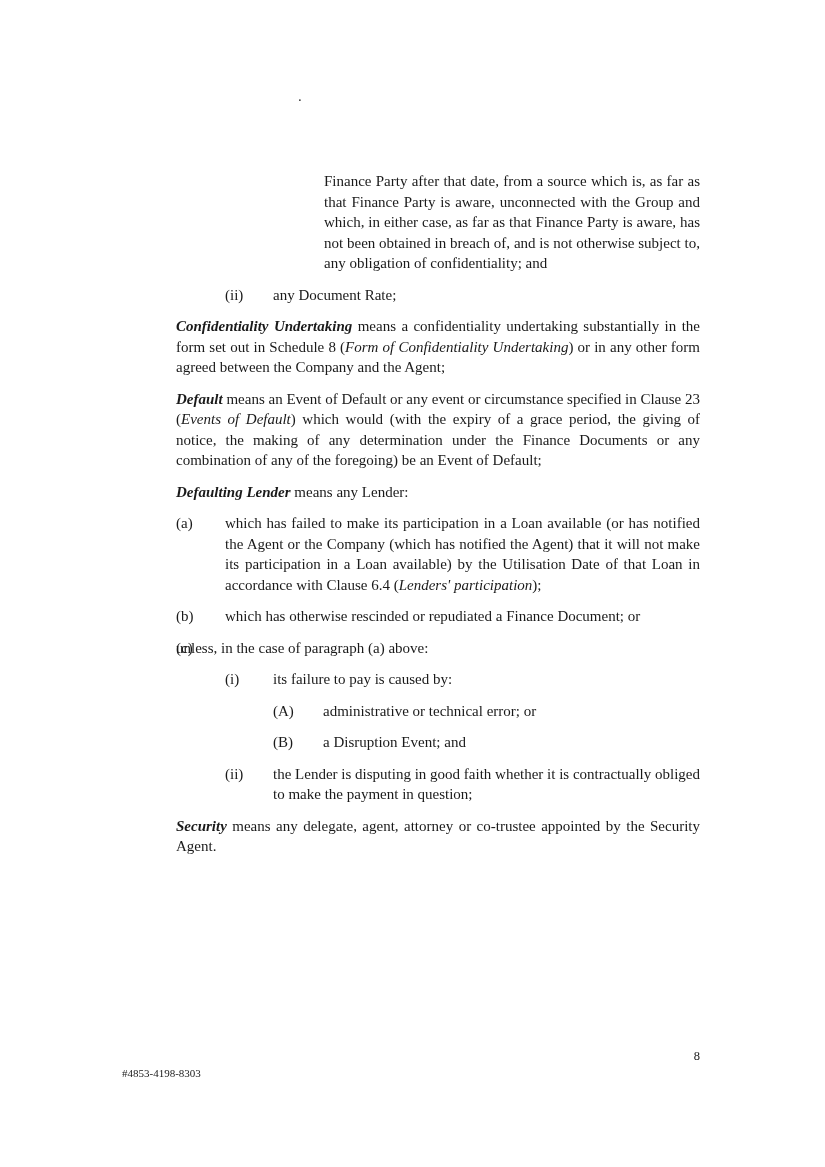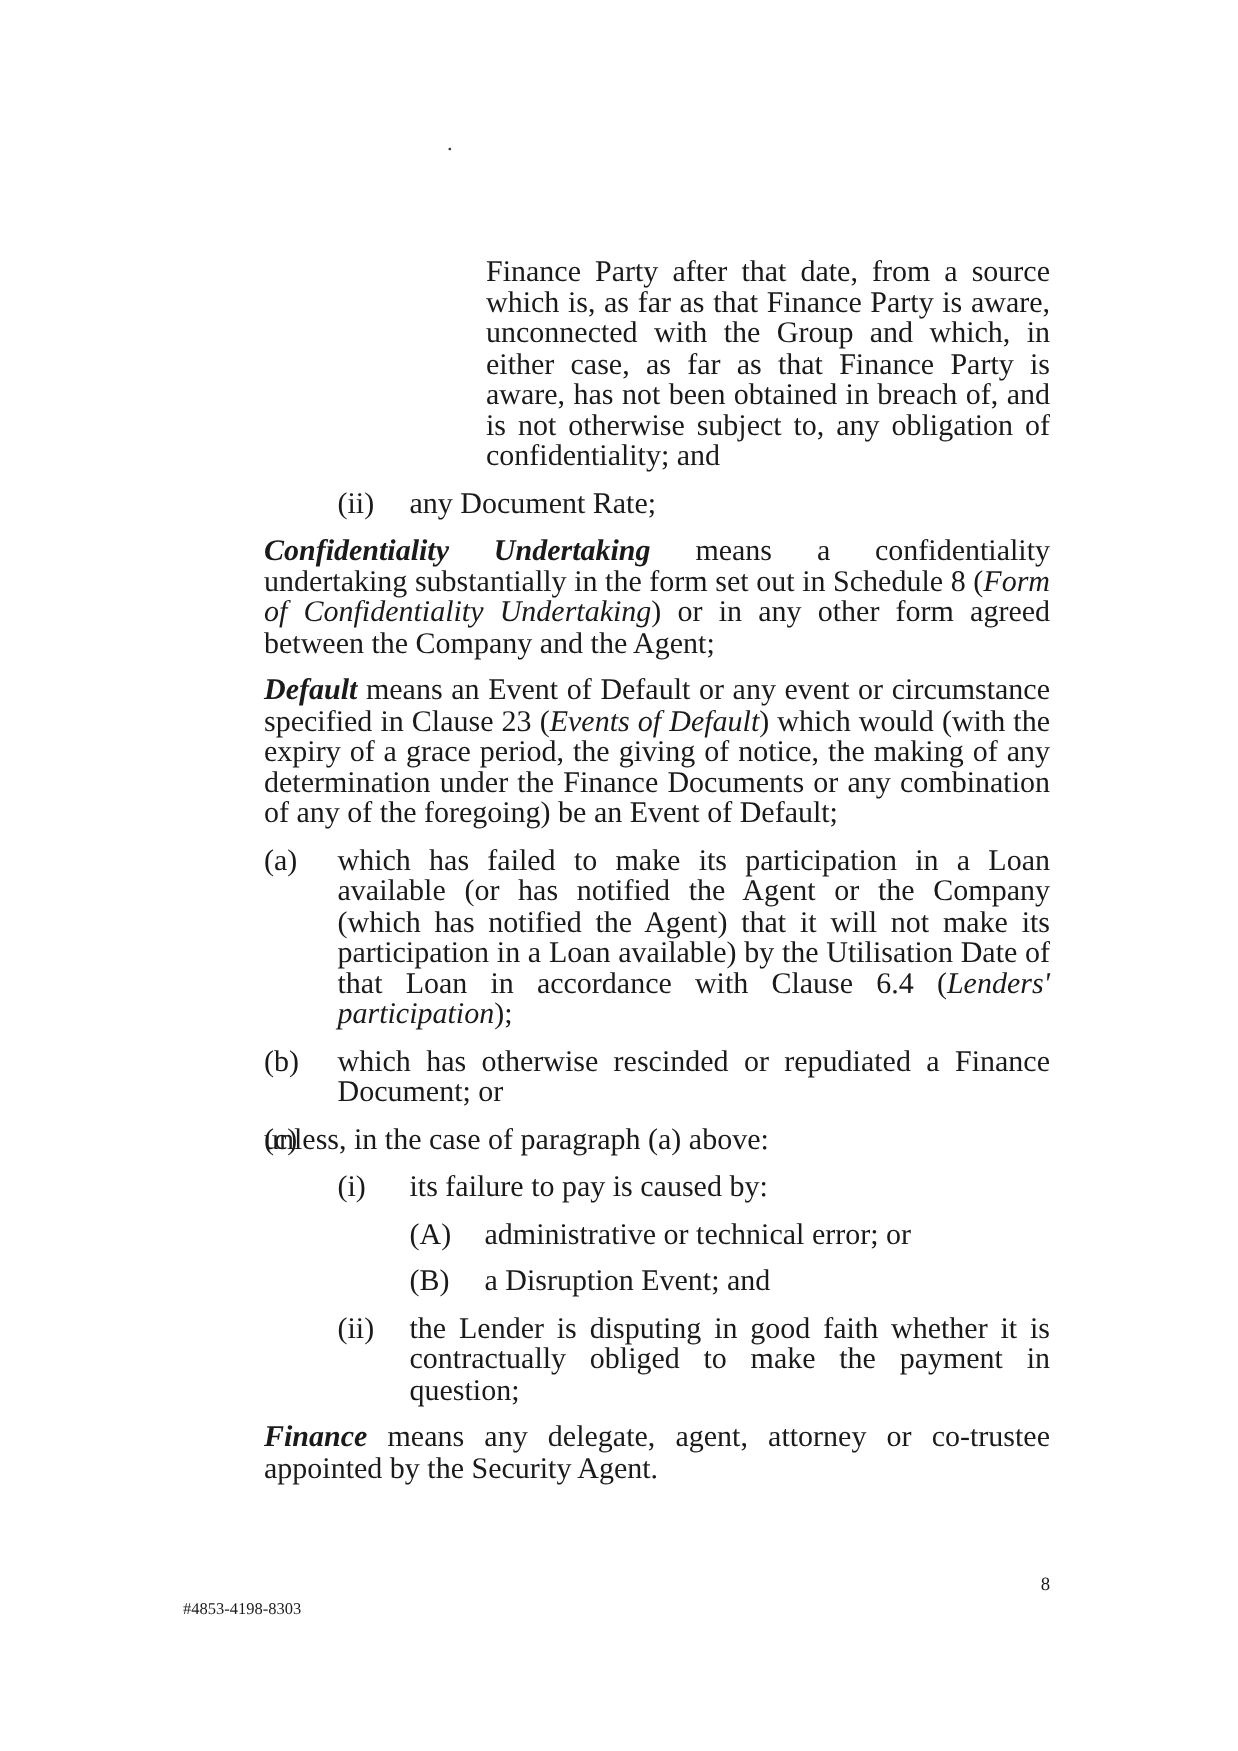--- a/index.html
+++ b/index.html
@@ -22,21 +22,21 @@
     top: 89px;
     font-size: 15px;
     line-height: 15px;
     color: #3a3a3a;
   }
   .content {
     position: absolute;
     left: 176px;
     top: 171px;
     width: 524px;
-    font-size: 20px;
+    font-size: 15px;
     line-height: 20.5px;
     text-align: justify;
   }
   .block {
     position: relative;
     margin: 0 0 11px 0;
     text-align: justify;
   }
   .block .marker {
     position: absolute;
@@ -66,27 +66,28 @@
 <body>
 
 <div class="page">
   <span class="stray-dot">.</span>
 
   <div class="content">
       <div class="block" style="padding-left: 148px;"><span class="run-n">Finance Party after that date, from a source which is, as far as that Finance Party is aware, unconnected with the Group and which, in either case, as far as that Finance Party is aware, has not been obtained in breach of, and is not otherwise subject to, any obligation of confidentiality; and</span></div>
       <div class="block" style="padding-left: 97px;"><span class="marker run-n" style="left: 49px;">(ii)</span><span class="run-n">any Document Rate;</span></div>
       <div class="block"><span class="run-bi">Confidentiality Undertaking</span><span class="run-n"> means a confidentiality undertaking substantially in the form set out in Schedule 8 (</span><span class="run-i">Form of Confidentiality Undertaking</span><span class="run-n">) or in any other form agreed between the Company and the Agent;</span></div>
       <div class="block"><span class="run-bi">Default</span><span class="run-n"> means an Event of Default or any event or circumstance specified in Clause 23 (</span><span class="run-i">Events of Default</span><span class="run-n">) which would (with the expiry of a grace period, the giving of notice, the making of any determination under the Finance Documents or any combination of any of the foregoing) be an Event of Default;</span></div>
+      <div class="block"><span class="run-bi">Defaulting Lender</span><span class="run-n"> means any Lender:</span></div>
       <div class="block" style="padding-left: 49px;"><span class="marker run-n" style="left: 0px;">(a)</span><span class="run-n">which has failed to make its participation in a Loan available (or has notified the Agent or the Company (which has notified the Agent) that it will not make its participation in a Loan available) by the Utilisation Date of that Loan in accordance with Clause 6.4 (</span><span class="run-i">Lenders' participation</span><span class="run-n">);</span></div>
       <div class="block" style="padding-left: 49px;"><span class="marker run-n" style="left: 0px;">(b)</span><span class="run-n">which has otherwise rescinded or repudiated a Finance Document; or</span></div>
       <div class="block" style="padding-left: 49px;"><span class="marker run-n" style="left: 0px;">(c)</span></div>
       <div class="block"><span class="run-n">unless, in the case of paragraph (a) above:</span></div>
       <div class="block" style="padding-left: 97px;"><span class="marker run-n" style="left: 49px;">(i)</span><span class="run-n">its failure to pay is caused by:</span></div>
       <div class="block" style="padding-left: 147px;"><span class="marker run-n" style="left: 97px;">(A)</span><span class="run-n">administrative or technical error; or</span></div>
       <div class="block" style="padding-left: 147px;"><span class="marker run-n" style="left: 97px;">(B)</span><span class="run-n">a Disruption Event; and</span></div>
       <div class="block" style="padding-left: 97px;"><span class="marker run-n" style="left: 49px;">(ii)</span><span class="run-n">the Lender is disputing in good faith whether it is contractually obliged to make the payment in question;</span></div>
-      <div class="block"><span class="run-bi">Finance</span><span class="run-n"> means any delegate, agent, attorney or co-trustee appointed by the Security Agent.</span></div>
+      <div class="block"><span class="run-bi">Security</span><span class="run-n"> means any delegate, agent, attorney or co-trustee appointed by the Security Agent.</span></div>
     </div>
 
   <div class="page-number">8</div>
 
   <div class="doc-id">#4853-4198-8303</div>
 </div>
 
 </body></html>

